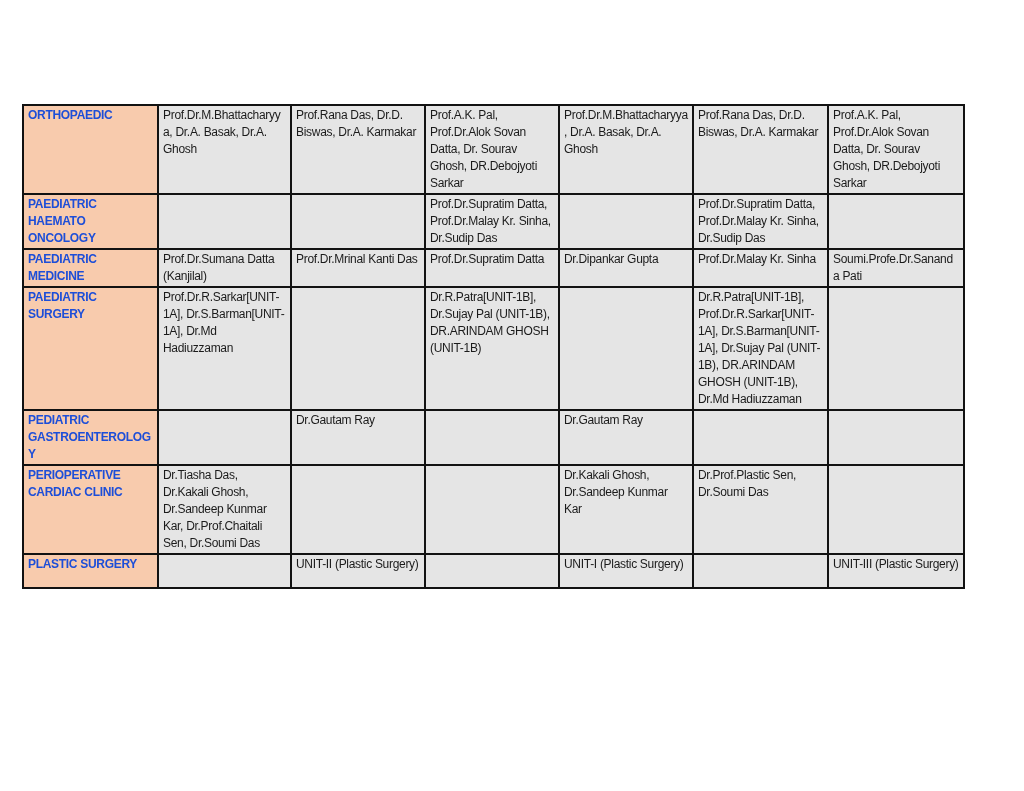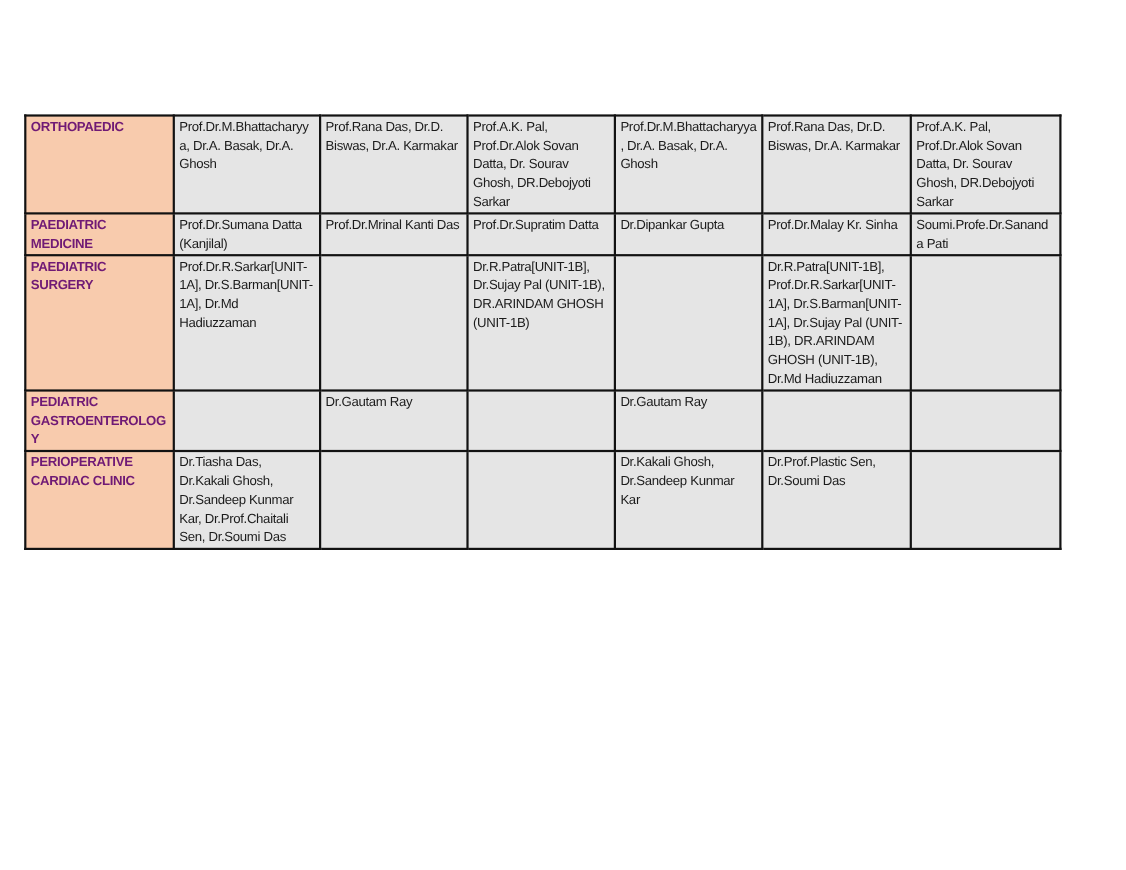--- a/index.html
+++ b/index.html
@@ -27,21 +27,21 @@
   table.schedule td {
     border: 2px solid #121212;
     vertical-align: top;
     padding: 1px 4px 1px 4px;
     overflow-wrap: break-word;
     word-break: break-word;
   }
   table.schedule td.dept {
     background: var(--dept-bg, #f8cbad);
     font-weight: bold;
-    color: #701a75;
+    color: #1d4ed8;
     white-space: pre-wrap;
   }
   table.schedule td.cell {
     background: #e5e5e5;
   }
 </style>
 </head>
 <body>
 
 <div class="table-wrap">
@@ -57,20 +57,29 @@
     </colgroup>
     <tbody>
         <tr style="height: 89px;">
           <td class="dept">ORTHOPAEDIC</td>
           <td class="cell">Prof.Dr.M.Bhattacharyya, Dr.A. Basak, Dr.A. Ghosh</td>
           <td class="cell">Prof.Rana Das, Dr.D. Biswas, Dr.A. Karmakar</td>
           <td class="cell">Prof.A.K. Pal, Prof.Dr.Alok Sovan Datta, Dr. Sourav Ghosh, DR.Debojyoti Sarkar</td>
           <td class="cell">Prof.Dr.M.Bhattacharyya, Dr.A. Basak, Dr.A. Ghosh</td>
           <td class="cell">Prof.Rana Das, Dr.D. Biswas, Dr.A. Karmakar</td>
           <td class="cell">Prof.A.K. Pal, Prof.Dr.Alok Sovan Datta, Dr. Sourav Ghosh, DR.Debojyoti Sarkar</td>
+        </tr>
+        <tr style="height: 52px;">
+          <td class="dept">PAEDIATRIC HAEMATO ONCOLOGY</td>
+          <td class="cell"></td>
+          <td class="cell"></td>
+          <td class="cell">Prof.Dr.Supratim Datta, Prof.Dr.Malay Kr. Sinha, Dr.Sudip Das</td>
+          <td class="cell"></td>
+          <td class="cell">Prof.Dr.Supratim Datta, Prof.Dr.Malay Kr. Sinha, Dr.Sudip Das</td>
+          <td class="cell"></td>
         </tr>
         <tr style="height: 34px;">
           <td class="dept">PAEDIATRIC MEDICINE</td>
           <td class="cell">Prof.Dr.Sumana Datta (Kanjilal)</td>
           <td class="cell">Prof.Dr.Mrinal Kanti Das</td>
           <td class="cell">Prof.Dr.Supratim Datta</td>
           <td class="cell">Dr.Dipankar Gupta</td>
           <td class="cell">Prof.Dr.Malay Kr. Sinha</td>
           <td class="cell">Soumi.Profe.Dr.Sananda Pati</td>
         </tr>
@@ -94,15 +103,24 @@
         </tr>
         <tr style="height: 86px;">
           <td class="dept">PERIOPERATIVE CARDIAC CLINIC</td>
           <td class="cell">Dr.Tiasha Das, Dr.Kakali Ghosh, Dr.Sandeep Kunmar Kar, Dr.Prof.Chaitali Sen, Dr.Soumi Das</td>
           <td class="cell"></td>
           <td class="cell"></td>
           <td class="cell">Dr.Kakali Ghosh, Dr.Sandeep Kunmar Kar</td>
           <td class="cell">Dr.Prof.Plastic Sen, Dr.Soumi Das</td>
           <td class="cell"></td>
         </tr>
+        <tr style="height: 34px;">
+          <td class="dept">PLASTIC SURGERY</td>
+          <td class="cell"></td>
+          <td class="cell">UNIT-II (Plastic Surgery)</td>
+          <td class="cell"></td>
+          <td class="cell">UNIT-I (Plastic Surgery)</td>
+          <td class="cell"></td>
+          <td class="cell">UNIT-III (Plastic Surgery)</td>
+        </tr>
       </tbody>
   </table>
 </div>
 
 </body></html>

